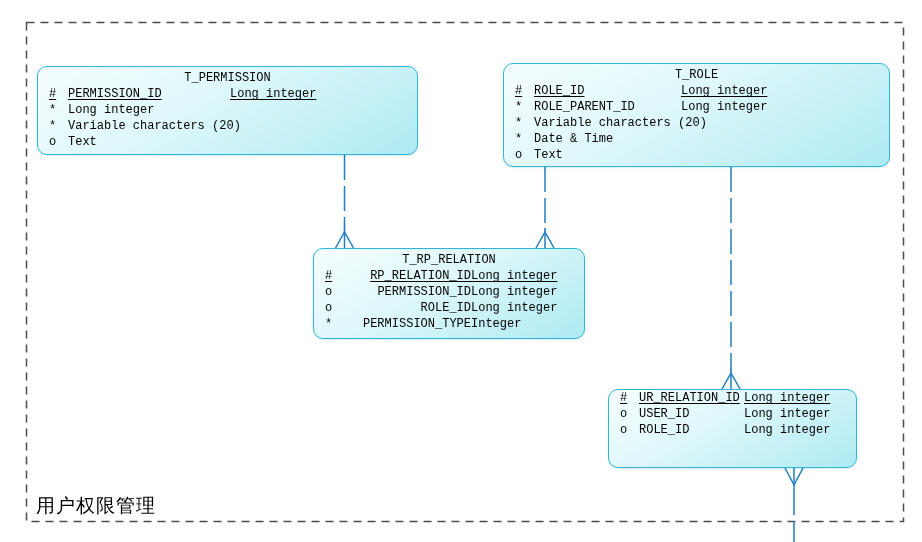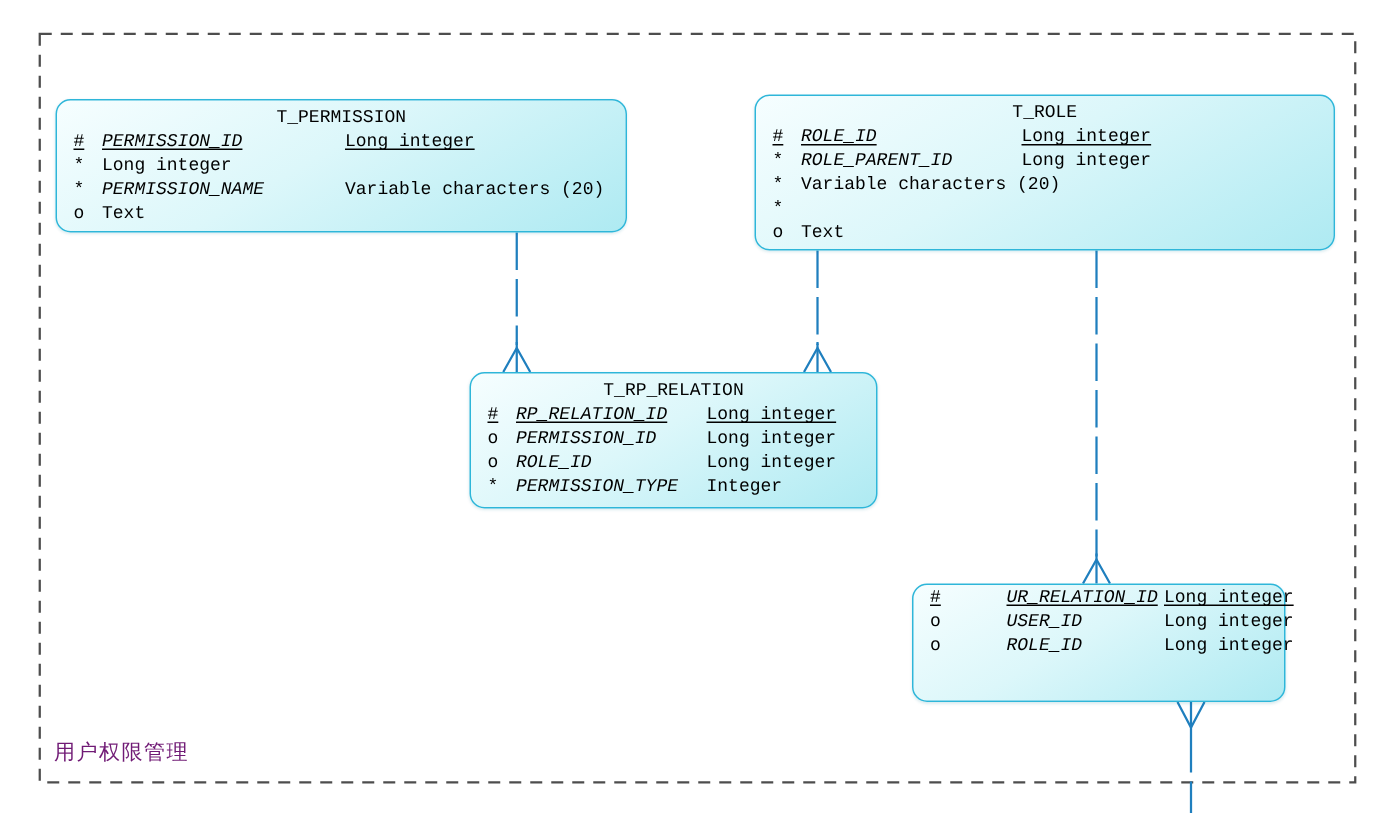--- a/index.html
+++ b/index.html
@@ -28,34 +28,34 @@
     padding-top:3px;
     line-height:16px;
     white-space:nowrap;
   }
   .attr-row{
     display:flex;
     padding-left:11px;
     white-space:nowrap;
   }
   .sym{width:19px;flex:none;}
-  .aname{flex:none;font-style:italic;}
+  .aname{flex:none;}
   .atype{flex:1;}
   .e1 .aname{width:162px;}
   .e2 .aname{width:147px;}
-  .e3 .aname{width:127px;}
-  .e4 .aname{width:105px;margin-left:32px;}
+  .e3 .aname{width:127px;text-align:right;}
+  .e4 .aname{width:105px;}
   .key span{text-decoration:underline;text-underline-offset:2px;}
 
   #package-label{
     position:absolute;
     left:36px;top:493px;
     font-family:"DejaVu Serif","Liberation Serif",serif;
-    font-size:14px;
-    color:#701a75;
+    font-size:19px;
+    color:#000000;
     letter-spacing:1px;
   }
 </style>
 </head>
 <body>
 
 <div id="canvas">
 
   <svg id="links" xmlns="http://www.w3.org/2000/svg">
 
@@ -92,21 +92,20 @@
       <span class="sym">#</span>
       <span class="aname">PERMISSION_ID</span>
       <span class="atype">Long integer</span>
     </div>
     <div class="attr-row">
       <span class="sym">*</span>
       <span class="atype">Long integer</span>
     </div>
     <div class="attr-row">
       <span class="sym">*</span>
-      <span class="aname">PERMISSION_NAME</span>
       <span class="atype">Variable characters (20)</span>
     </div>
     <div class="attr-row">
       <span class="sym">o</span>
       <span class="atype">Text</span>
     </div>
   </div>
 
   <div class="entity e2" style="left:503px;top:63px;width:387px;height:104px;">
     <div class="etitle">T_ROLE</div>
@@ -119,20 +118,21 @@
       <span class="sym">*</span>
       <span class="aname">ROLE_PARENT_ID</span>
       <span class="atype">Long integer</span>
     </div>
     <div class="attr-row">
       <span class="sym">*</span>
       <span class="atype">Variable characters (20)</span>
     </div>
     <div class="attr-row">
       <span class="sym">*</span>
+      <span class="atype">Date &amp; Time</span>
     </div>
     <div class="attr-row">
       <span class="sym">o</span>
       <span class="atype">Text</span>
     </div>
   </div>
 
   <div class="entity e3" style="left:313px;top:248px;width:272px;height:91px;">
     <div class="etitle">T_RP_RELATION</div>
     <div class="attr-row key">

